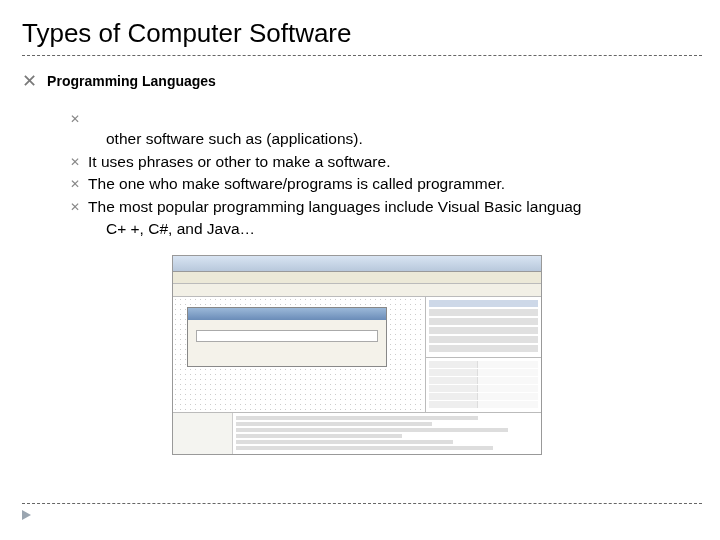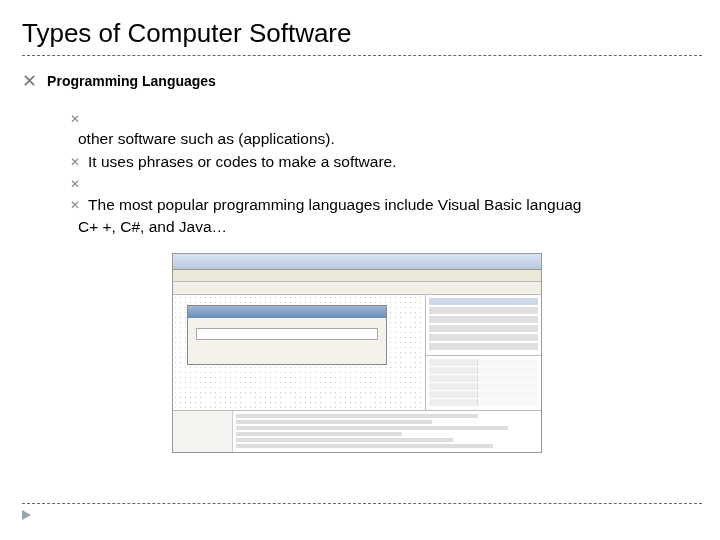--- a/index.html
+++ b/index.html
@@ -6,21 +6,21 @@
   html, body { width: 720px; height: 540px; background: #fff; font-family: Arial, Helvetica, sans-serif; color: #000; overflow: hidden; }
   .slide { position: relative; width: 720px; height: 534px; padding: 18px 16px 0 22px; }
   .title { font-size: 26px; font-weight: 400; }
   .divider-top { margin-top: 6px; border: none; border-top: 1.5px dashed #666; width: 680px; }
   .subtitle-row { display: flex; align-items: center; margin-top: 14px; }
   .bullet-main { font-size: 18px; color: #7a7a7a; margin-right: 10px; font-family: "Wingdings", sans-serif; }
   .subtitle { font-size: 14px; font-weight: 700; }
   .body { margin: 16px 0 0 48px; font-size: 15.5px; line-height: 1.45; }
   .line { display: flex; align-items: flex-start; }
   .line .b { color: #888; font-size: 12px; margin: 3px 8px 0 0; font-family: "Wingdings", sans-serif; }
-  .indent { margin-left: 8px; }
+  .indent { margin-left: 36px; }
   .screenshot { margin: 14px 0 0 150px; width: 370px; height: 200px; border: 1px solid #999; background: #e8e8e6; display: flex; flex-direction: column; }
   .ss-titlebar { height: 18px; background: linear-gradient(#d8e4f2, #b8c8dc); border-bottom: 1px solid #999; }
   .ss-menubar { height: 12px; background: #ece9d8; border-bottom: 1px solid #bbb; }
   .ss-toolbar { height: 14px; background: #f2f0e6; border-bottom: 1px solid #bbb; }
   .ss-body { flex: 1; display: flex; }
   .ss-left { flex: 1; background: #fff; position: relative; border-right: 1px solid #bbb; background-image: radial-gradient(circle, #ccc 0.5px, transparent 0.5px); background-size: 5px 5px; }
   .ss-form { position: absolute; left: 14px; top: 10px; width: 200px; height: 60px; border: 1px solid #888; background: #f4f2ea; }
   .ss-form-title { height: 12px; background: linear-gradient(#9bb8d8, #6a8cb8); }
   .ss-form-field { margin: 10px 8px 0 8px; height: 12px; background: #fff; border: 1px solid #aaa; }
   .ss-right { width: 115px; display: flex; flex-direction: column; }
@@ -55,24 +55,25 @@
 
   <div class="body">
     <div class="line">
       <span class="b">✕</span>
     </div>
     <div class="line indent">
       <span>other software such as (applications).</span>
     </div>
     <div class="line">
       <span class="b">✕</span>
-      <span>It uses phrases or codes to make a software.</span>
+      <span>It uses phrases or other to make a software.</span>
     </div>
     <div class="line">
       <span class="b">✕</span>
+      <span>The one who make software/programs is called programmer.</span>
     </div>
     <div class="line">
       <span class="b">✕</span>
       <span>The most popular programming languages include Visual Basic languag</span>
     </div>
     <div class="line indent">
       <span>C+ +,  C#, and Java…</span>
     </div>
   </div>
 

